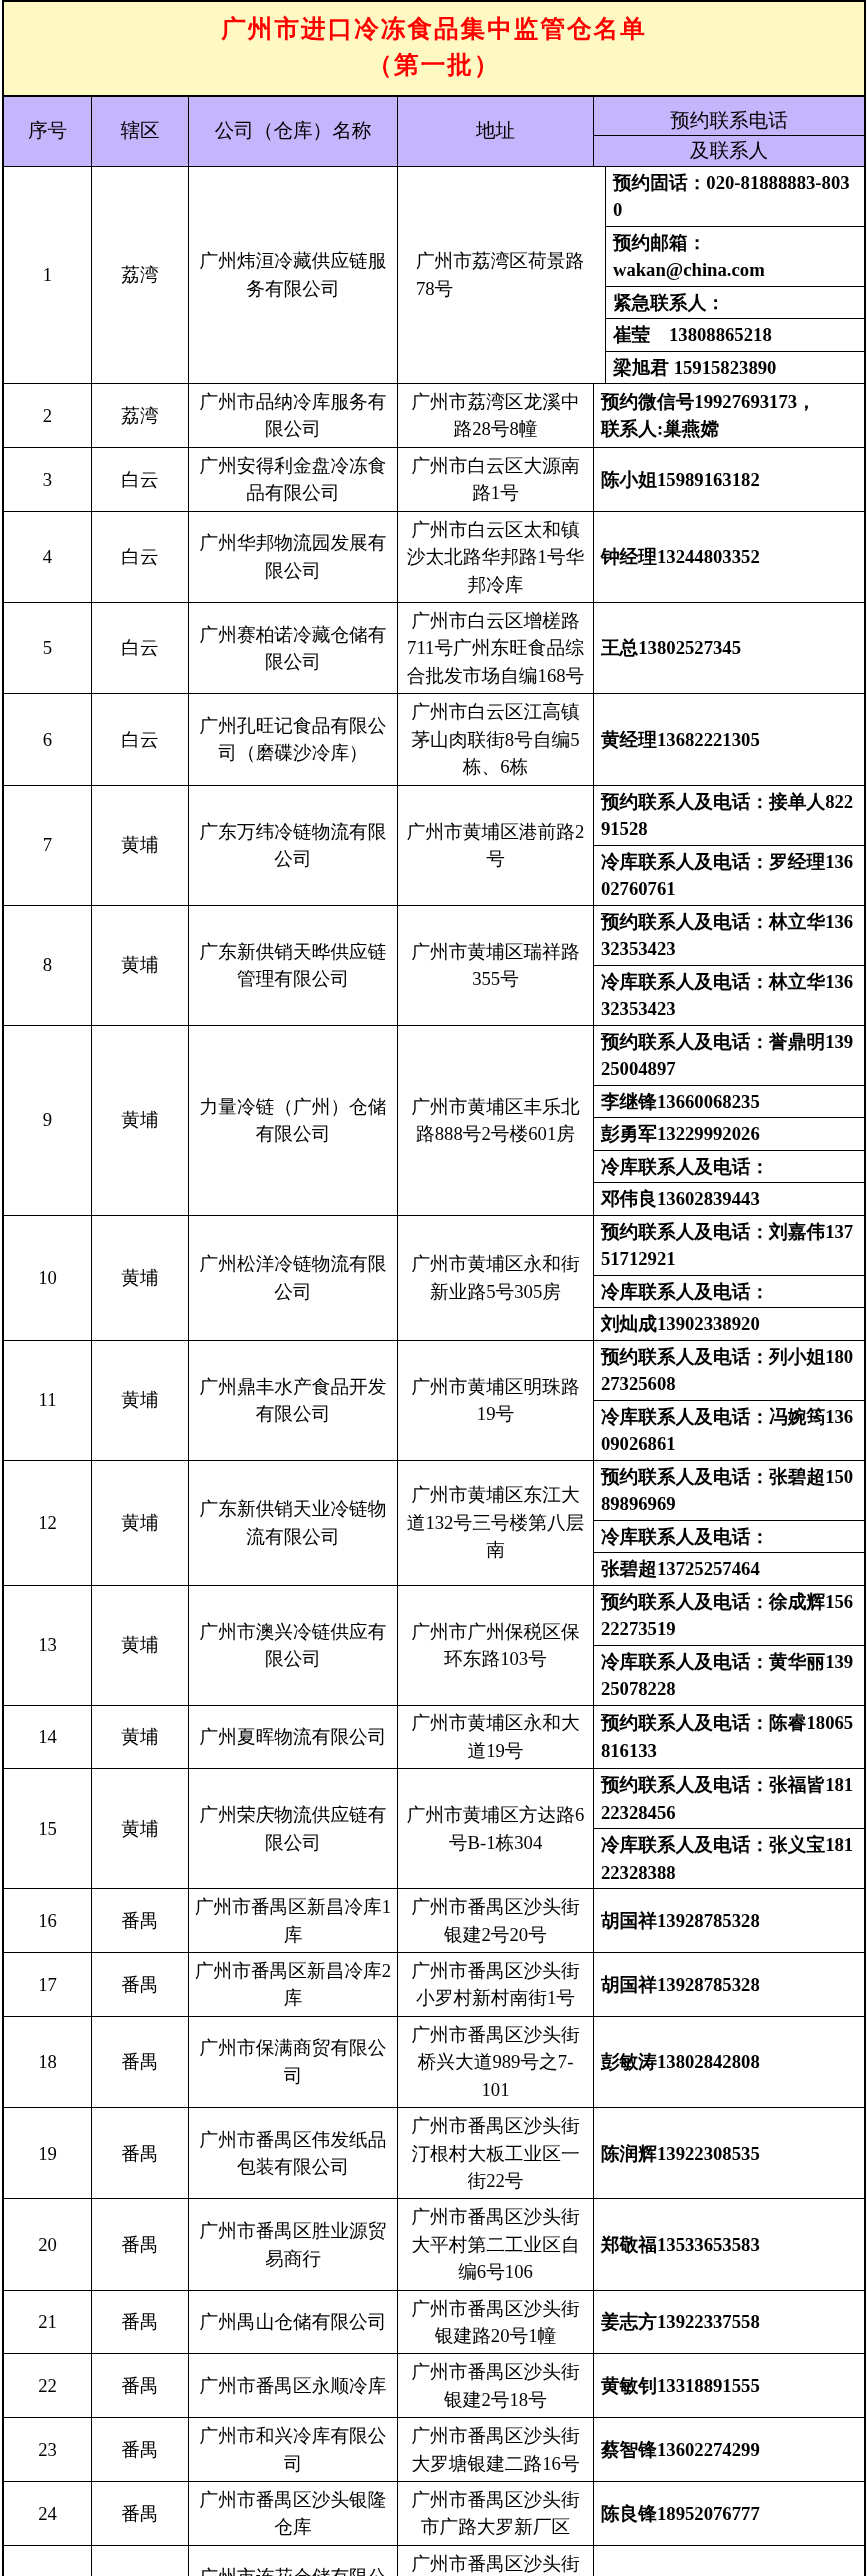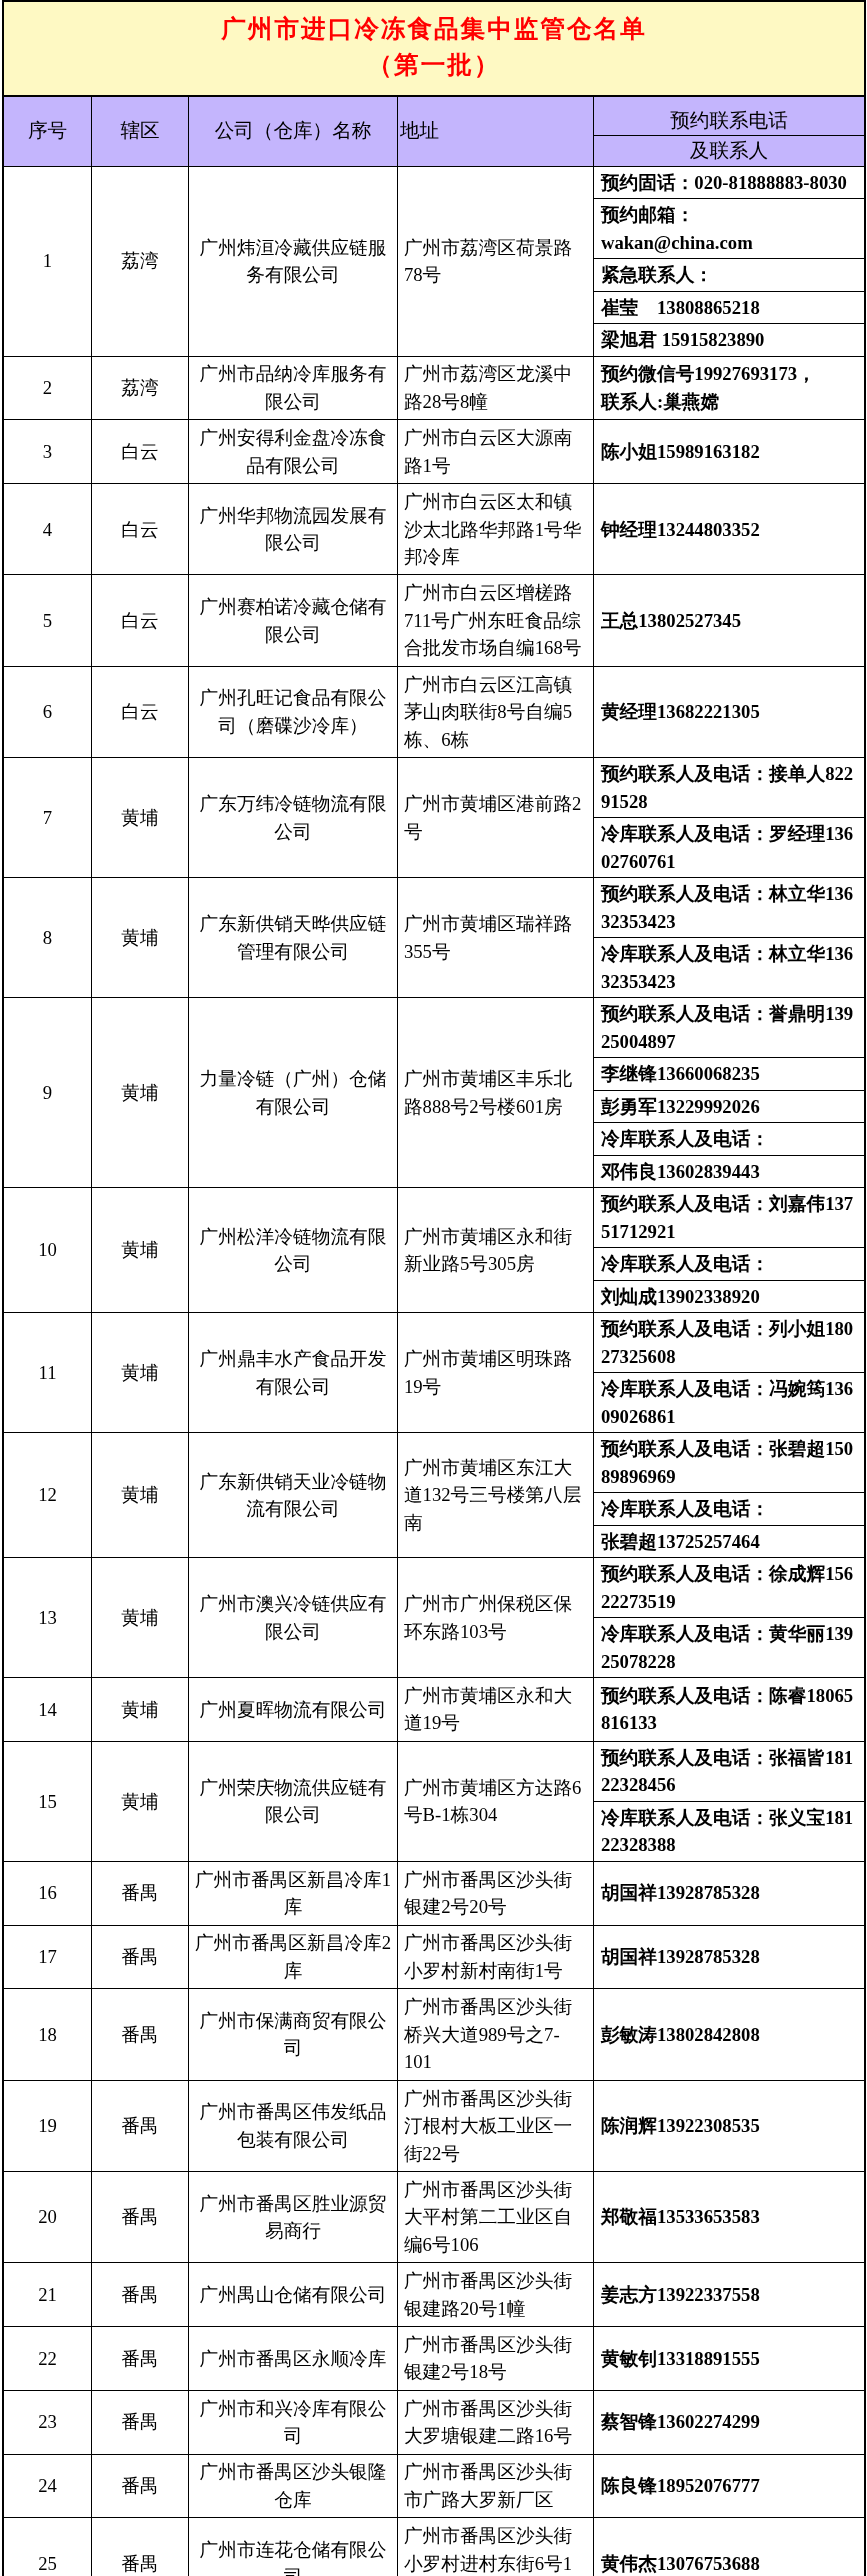--- a/index.html
+++ b/index.html
@@ -44,42 +44,42 @@
     box-sizing: border-box;
     display: flex;
     flex-direction: column;
     justify-content: center;
     overflow: hidden;
   }
   .cell:last-child { border-right: none; }
   .c-no       { width: 88px;  flex: 0 0 88px;  text-align: center; }
   .c-district { width: 97px;  flex: 0 0 97px;  text-align: center; }
   .c-company  { width: 209px; flex: 0 0 209px; text-align: center; padding: 3.9px 5.9px; }
-  .c-address  { width: 196px; flex: 0 0 196px; text-align: left; padding: 3.9px 5.9px; }
+  .c-address  { width: 196px; flex: 0 0 196px; text-align: center; padding: 3.9px 5.9px; }
   .c-contact  { flex: 1 1 auto; padding: 0; justify-content: stretch; }
   
   .header-row {
     background: #c4b5fd;
     font-weight: normal;
     border-bottom: 1.4px solid #000000;
   }
   .header-row .cell { font-size: 19.6px; line-height: 25.5px; padding: 2.9px 2px; }
   .header-row .c-contact { padding: 0; margin-top: 9px; }
   .phone-header-top, .phone-header-bottom {
     flex: 1 0 auto;
     display: flex;
     align-items: center;
     justify-content: center;
     padding: 2px 2px;
   }
   .phone-header-top { border-bottom: 1.4px solid #000000; }
   
   .body-row { background: #ffffff; }
   .body-row .cell { font-size: 18.7px; line-height: 27.5px; }
-  .addr-left { text-align: left !important; }
+  .addr-left { text-align: left !important; margin-left: 12px; }
   .contact-sub {
     flex: 1 0 auto;
     display: flex;
     flex-direction: column;
     justify-content: center;
     text-align: left;
     padding: 2px 6.9px;
     border-bottom: 1.4px solid #000000;
     white-space: pre-line;
     word-break: break-all;

